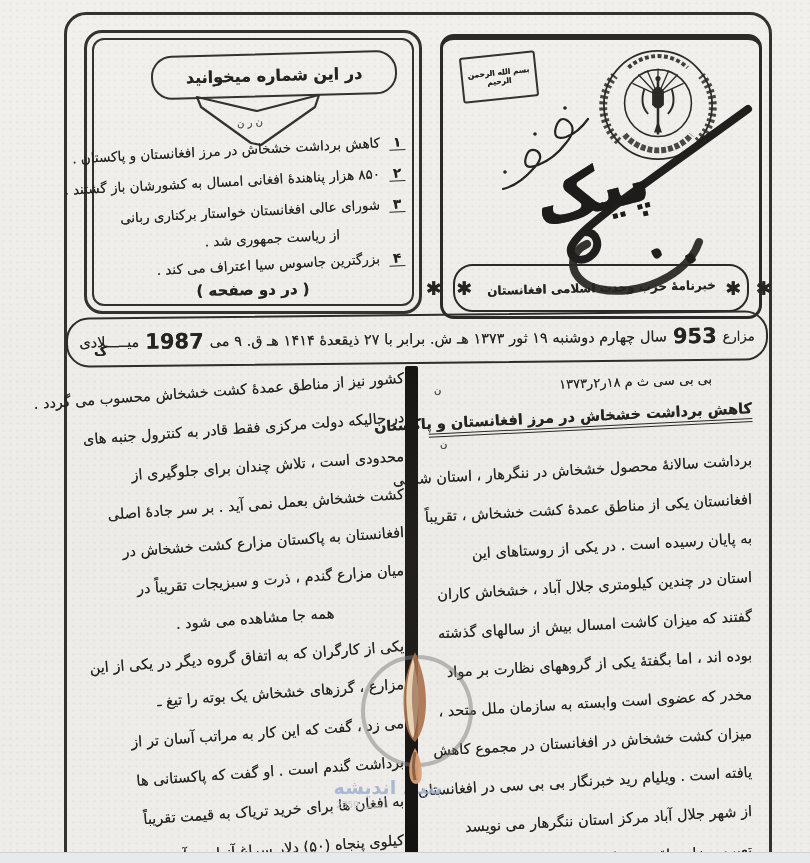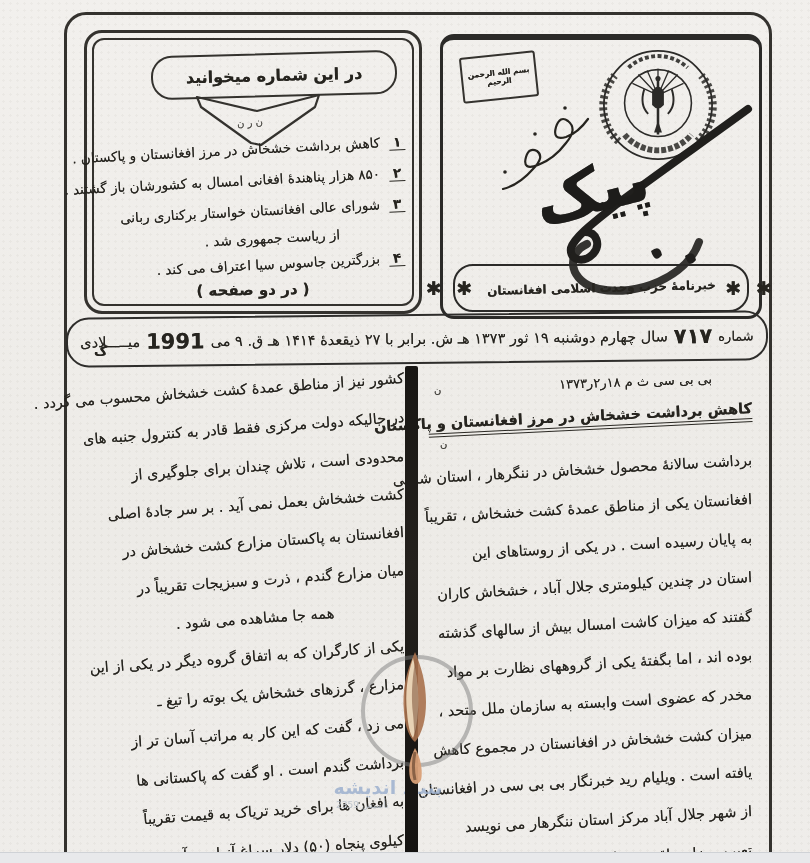--- a/index.html
+++ b/index.html
@@ -160,24 +160,24 @@
     </svg>
 
     <div class="subtitle-pill">
       <span class="stars">✱ ✱</span>
       <span class="subtitle">خبرنامهٔ حزب وحدت اسلامی افغانستان</span>
       <span class="stars">✱ ✱</span>
     </div>
   </div>
 
   <div class="date-band hw">
-    <span class="lbl">شماره</span>
-    <span class="big">۷۱۷</span>
+    <span class="lbl">مزارع</span>
+    <span class="big">953</span>
     <span class="mid">سال چهارم دوشنبه ۱۹ ثور ۱۳۷۳ هـ ش. برابر با ۲۷ ذیقعدهٔ ۱۴۱۴ هـ ق. ۹ می</span>
-    <span class="big">1991</span>
+    <span class="big">1987</span>
     <span class="mid">میـــــلادی</span>
   </div>
   <div class="date-mark hw">ک</div>
 
   <div class="divider"></div>
 
   <div class="col col-right hw">
     <div class="source-line">بی بی سی ث م ۱۸ر۲ر۱۳۷۳</div>
     <div class="corr" style="top:18px;left:6px">ن</div>
     <div class="headline">کاهش برداشت خشخاش در مرز افغانستان و پاکستان</div>

